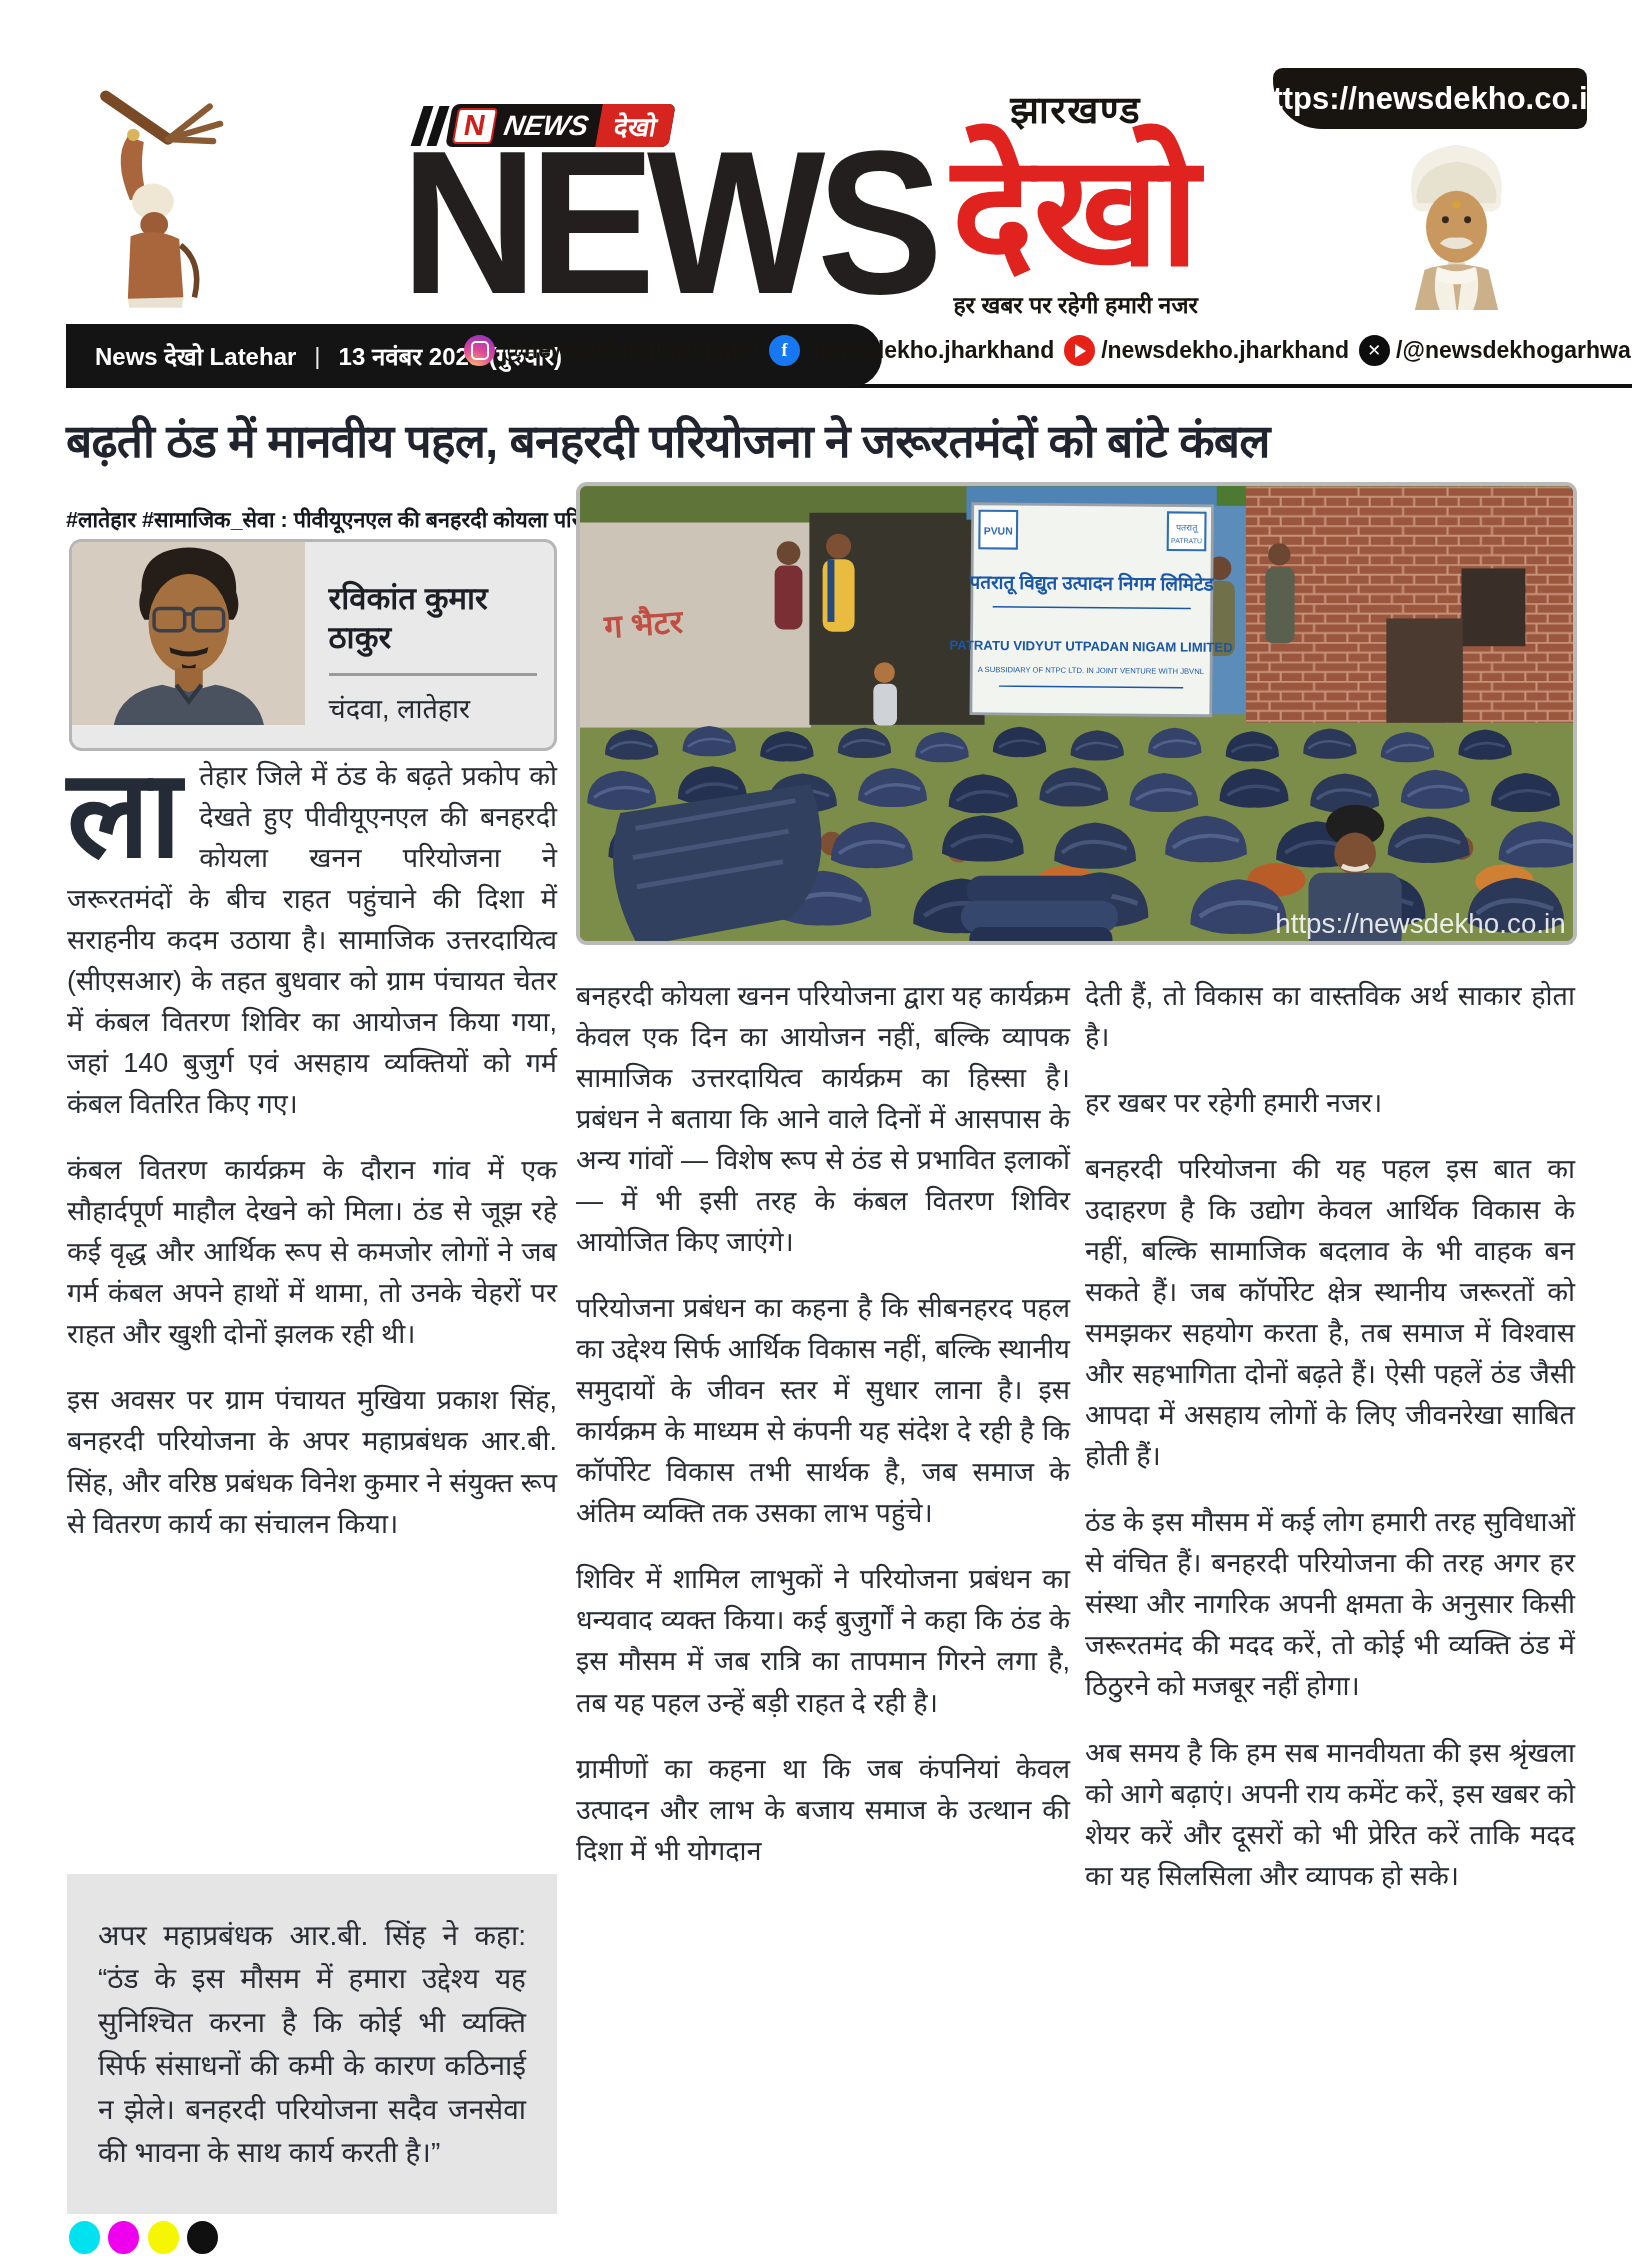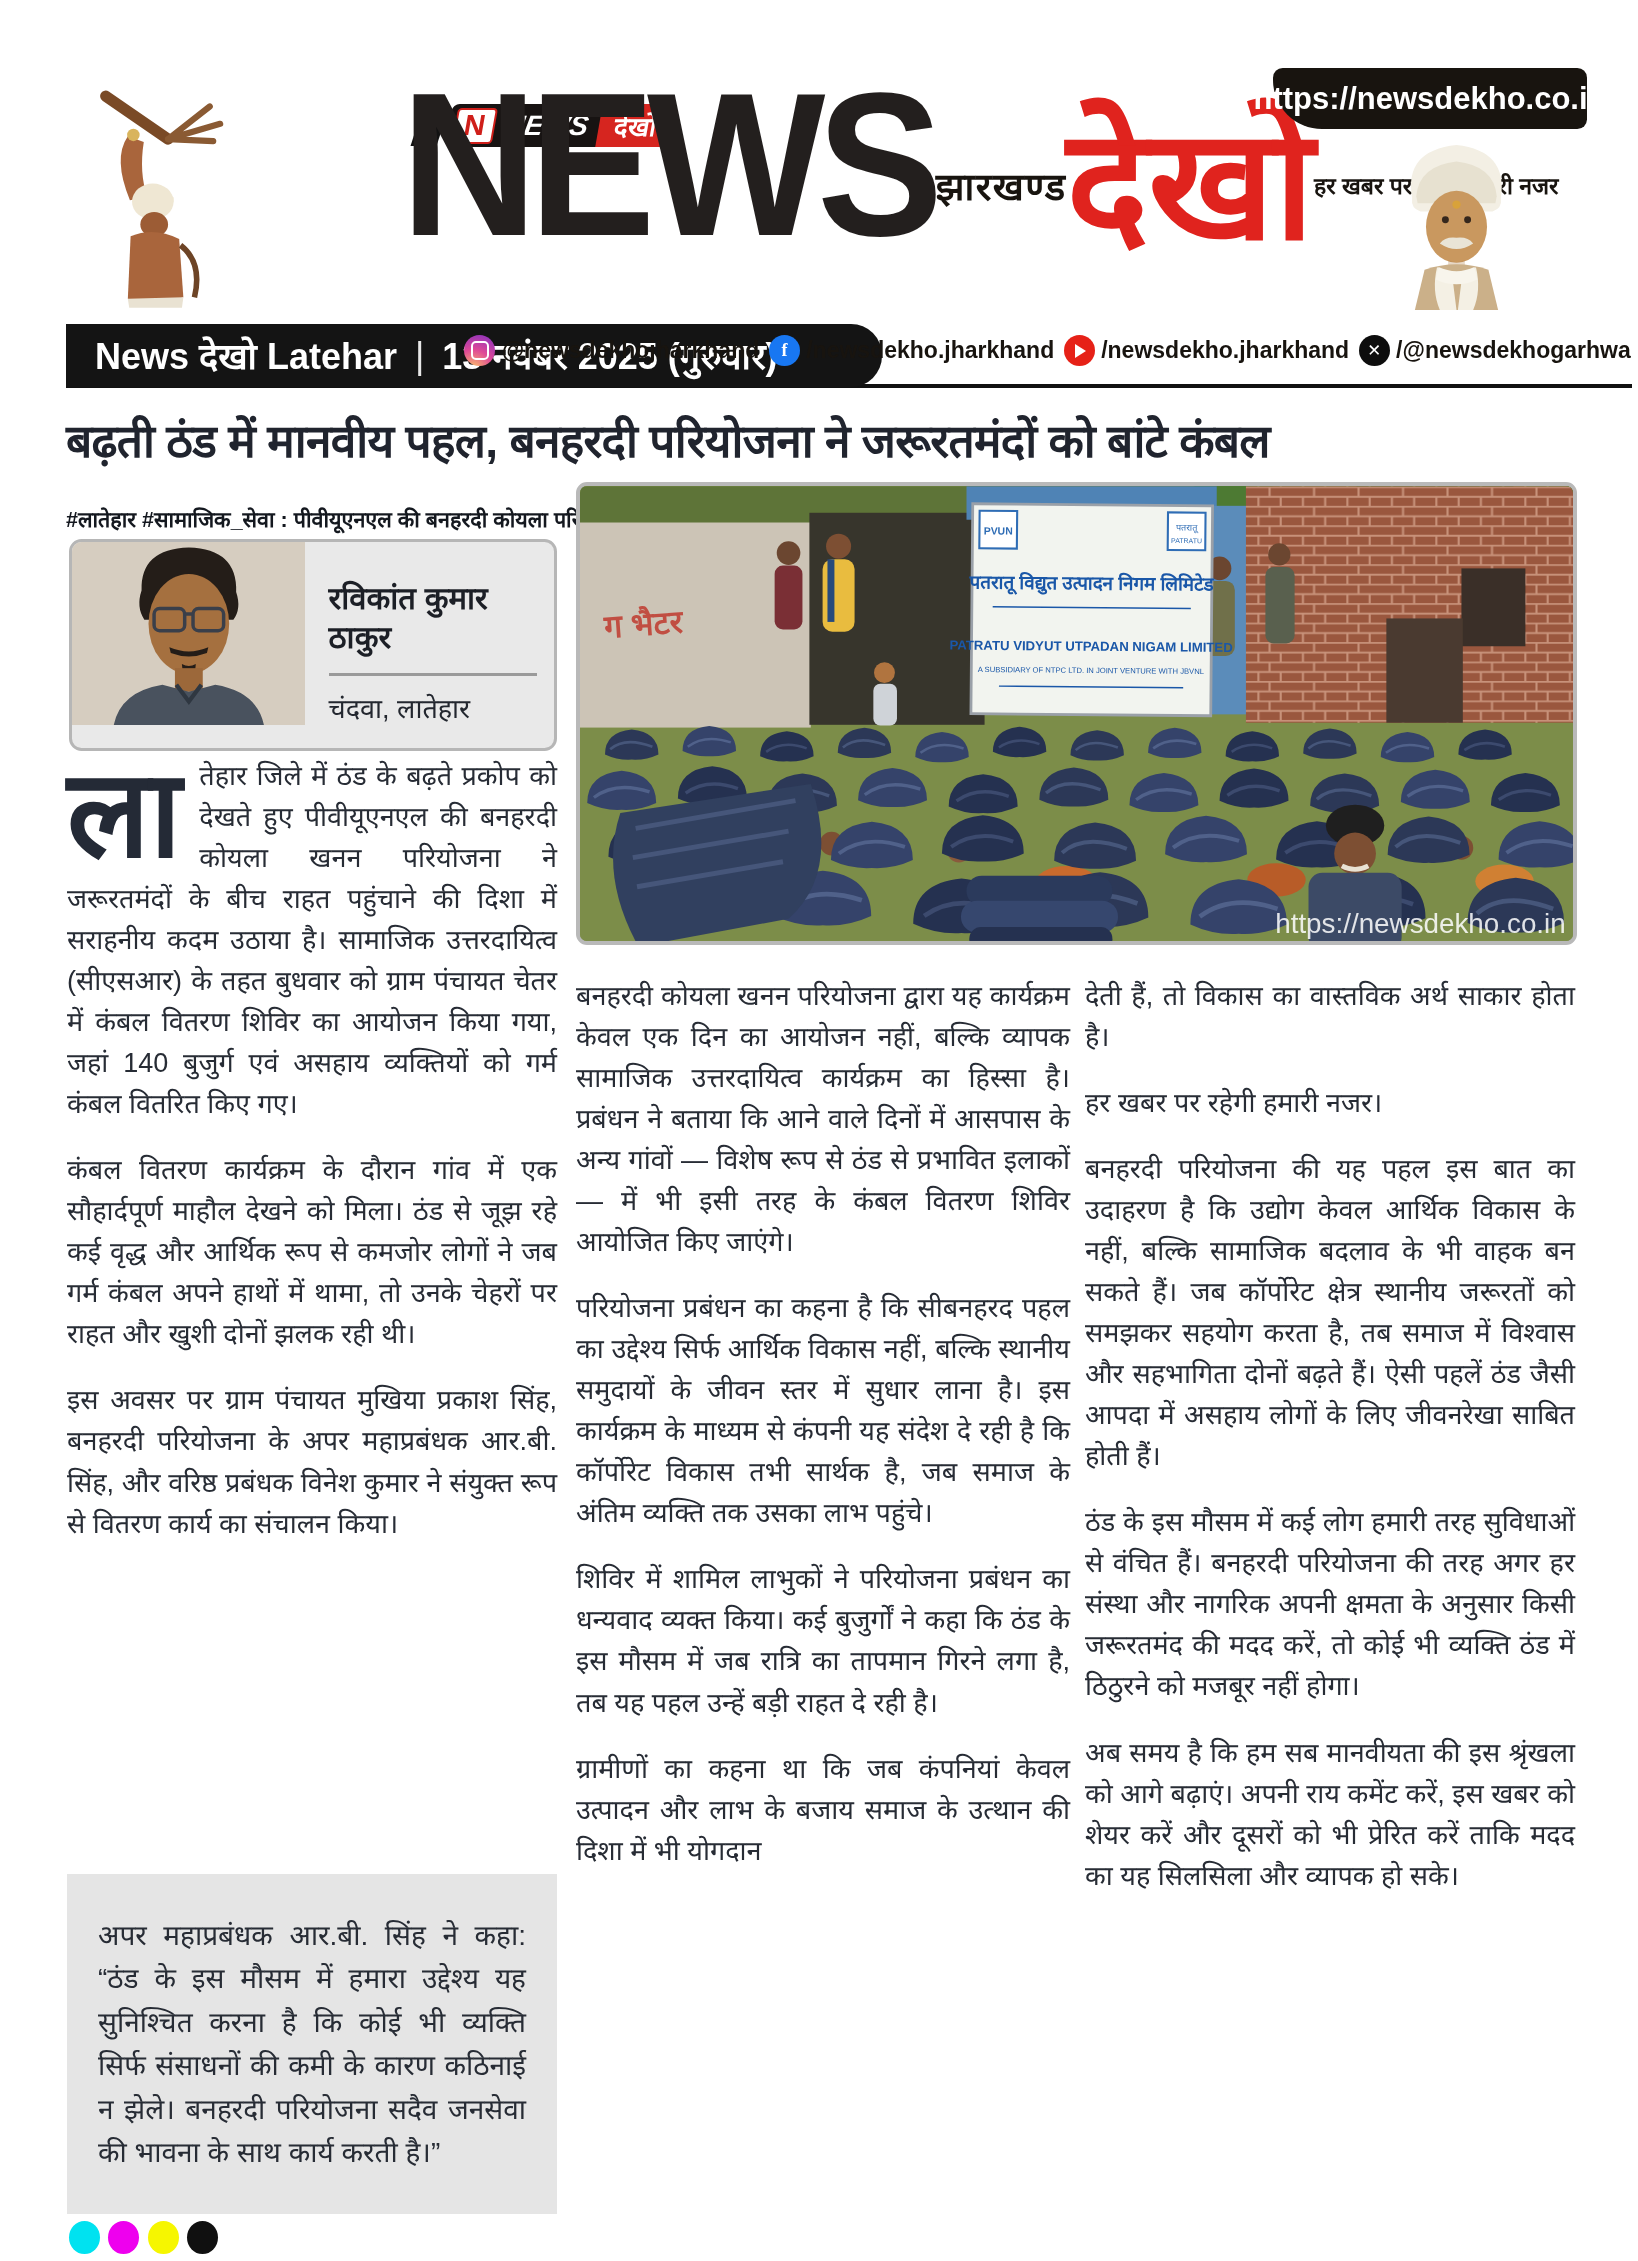--- a/index.html
+++ b/index.html
@@ -8,40 +8,40 @@
 
   
   .warrior{position:absolute;left:64px;top:75px;width:170px;height:233px;}
   .portrait{position:absolute;left:1376px;top:131px;width:161px;height:179px;}
   .url-badge{position:absolute;left:1273px;top:68px;width:314px;height:61px;background:#18140f;
              border-radius:9.7px 9.7px 9.7px 49px;display:flex;align-items:center;justify-content:center;
              color:#fff;font-weight:bold;font-size:31px;letter-spacing:0;}
   .logo-wrap{position:absolute;left:401px;top:82px;display:flex;align-items:flex-end;}
   .logo-news{font-size:189px;line-height:0.95;font-weight:900;color:#231f1e;letter-spacing:-8.3px;
              transform:scaleY(1.08);transform-origin:bottom;}
-  .dekho-col{display:flex;flex-direction:row;align-items:center;margin-left:1px;}
+  .dekho-col{display:flex;flex-direction:column;align-items:center;margin-left:17px;}
   .logo-state{font-size:38px;font-weight:800;color:#18140f;letter-spacing:1.4px;}
   .logo-dekho{font-size:154px;line-height:1.0;font-weight:800;color:#e0231e;}
   .logo-tagline{font-size:23px;font-weight:700;color:#18140f;white-space:nowrap;}
   .logo-badge{position:absolute;left:417px;top:104px;display:flex;align-items:center;height:43px;}
   .badge-bar{width:9.7px;height:40px;background:#121212;transform:skewX(-18deg);margin-right:6.3px;}
   .badge-box{display:flex;align-items:stretch;background:#171312;border-radius:7px;overflow:hidden;
              transform:skewX(-10deg);height:43px;}
   .badge-n{background:#fff;border:2.8px solid #cf1f1a;color:#cf1f1a;font-weight:900;font-size:29px;
            display:flex;align-items:center;justify-content:center;width:36px;margin:3.5px 4.2px 3.5px 5.6px;border-radius:4.2px;}
   .badge-news{color:#fff;font-style:italic;font-weight:900;font-size:28px;display:flex;align-items:center;
               padding:0 11px 0 5.6px;}
   .badge-dekho{background:#d6251f;color:#fff;font-weight:800;font-size:26px;display:flex;align-items:center;
                padding:0 15.3px;}
 
   
   .header-rule{position:absolute;left:66px;top:384px;width:1566px;height:3.5px;background:#111;}
   .date-banner{position:absolute;left:66px;top:324px;width:816px;height:63px;background:#141414;
                border-radius:0 31px 31px 0;display:flex;align-items:center;color:#fff;
-               font-size:36px;font-weight:bold;padding-left:29px;box-sizing:border-box;}
+               font-size:24px;font-weight:bold;padding-left:29px;box-sizing:border-box;}
   .date-banner .sep{margin:0 18px;font-weight:400;opacity:.9;}
   .social-strip{position:absolute;right:8.3px;top:335px;display:flex;align-items:center;gap:9.7px;
                 font-size:23px;font-weight:800;color:#18140f;justify-content:space-between;}
   .social-item{display:flex;align-items:center;gap:6.3px;}
   .sicon{width:31px;height:31px;border-radius:50%;display:flex;align-items:center;justify-content:center;
          color:#fff;font-weight:900;font-size:18px;flex:0 0 auto;}
   .sicon.ig{background:radial-gradient(circle at 30% 110%,#fdc468,#df4996 48%,#9b36b7 85%);}
   .sicon.ig i{display:block;width:14.6px;height:14.6px;border:2.1px solid #fff;border-radius:4.9px;}
   .sicon.fb{background:#1877f2;font-family:"Liberation Serif",serif;}
   .sicon.yt{background:#e62117;}

